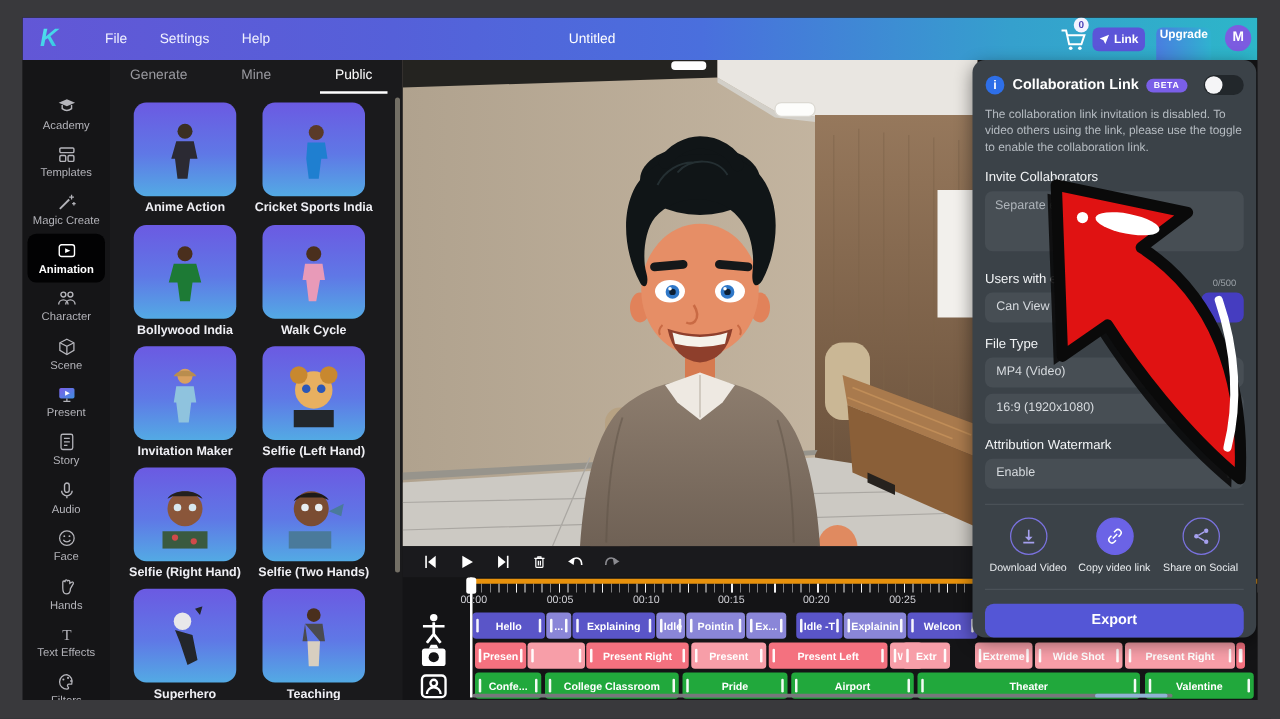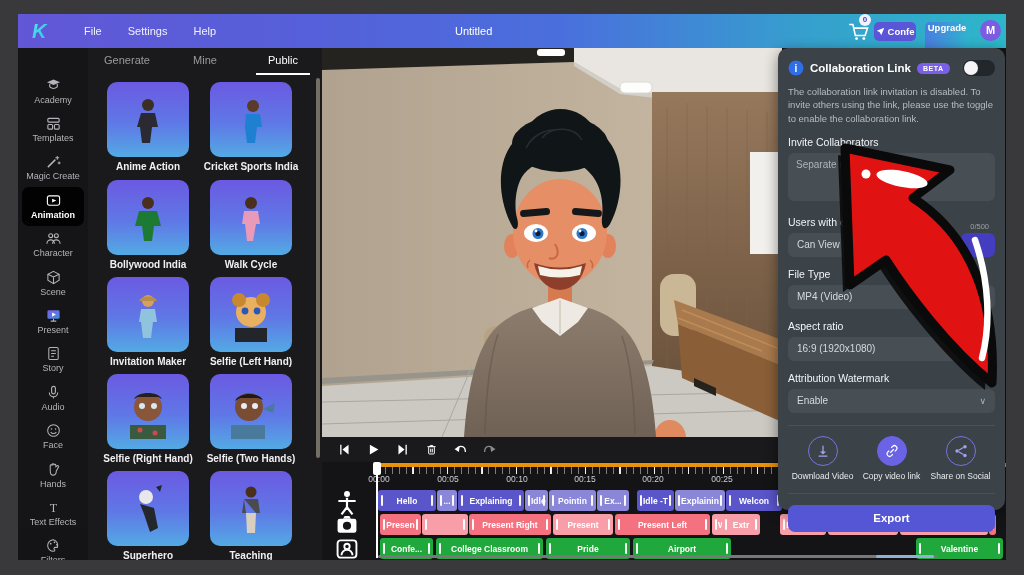--- a/index.html
+++ b/index.html
@@ -113,21 +113,21 @@
         <path d="M1 2h3l2 9h8l2-6H5"></path>
           <circle cx="7" cy="13.6" r="1.2" fill="#fff" stroke="none"></circle>
           <circle cx="13" cy="13.6" r="1.2" fill="#fff" stroke="none"></circle>
       </svg>
     </div>
     <div class="cart-badge">0</div>
     <div class="btn-share">
       <svg width="9" height="9" viewBox="0 0 12 12">
           <path d="M1 5 L11 1 L7 11 L5 7 Z" fill="#fff"></path>
         </svg>
-      <span>Confe</span>
+      <span>Link</span>
     </div>
     <div class="btn-upgrade">
       <span>Upgrade</span>
     </div>
     <div class="avatar">M</div>
   </div>
 
   <div id="sidebar">
     <div class="side-item">
       <svg viewBox="0 0 16 16">
@@ -538,20 +538,23 @@
         </div>
       <div class="clip c-green" style="left:114px;width:107px">
           <span>College Classroom</span>
         </div>
       <div class="clip c-green" style="left:224px;width:84px">
           <span>Pride</span>
         </div>
       <div class="clip c-green" style="left:311px;width:98px">
           <span>Airport</span>
         </div>
+      <div class="clip c-green" style="left:412px;width:178px">
+          <span>Theater</span>
+        </div>
       <div class="clip c-green" style="left:594px;width:87px">
           <span>Valentine</span>
         </div>
     </div>
 
     <div id="playhead">
         <div id="playhead-handle"></div>
       </div>
     <div id="tl-scroll">
         <div id="tl-thumb"></div>
@@ -563,38 +566,37 @@
       <svg width="16" height="16" viewBox="0 0 16 16">
           <circle cx="8" cy="8" r="7.5" fill="#2e6fe8"></circle>
           <text x="8" y="11.5" text-anchor="middle" font-size="10" font-weight="bold" fill="#fff">i</text>
         </svg>
       <span class="cp-title">Collaboration Link</span>
       <span class="beta">BETA</span>
       <div class="toggle">
           <div class="knob"></div>
         </div>
     </div>
-    <div class="cp-desc">The collaboration link invitation is disabled. To invite others using the link, please use the toggle to enable the collaboration link.</div>
+    <div class="cp-desc">The collaboration link invitation is disabled. To video others using the link, please use the toggle to enable the collaboration link.</div>
     <div class="cp-label">Invite Collaborators</div>
     <textarea class="cp-textarea" placeholder="Separate e" style=""></textarea>
     <div class="cp-counter">0/500</div>
     <div class="cp-label">Users with e</div>
     <div class="cp-row">
       <div class="cp-select grow">
           <span>Can View</span>
         </div>
       <div class="cp-invite-btn"></div>
     </div>
     <div class="cp-label">File Type</div>
     <div class="cp-row">
         <div class="cp-select grow">
           <span>MP4 (Video)</span>
         </div>
       </div>
-    <div class="cp-label">Aspect ratio</div>
     <div class="cp-row">
         <div class="cp-select grow">
           <span>16:9 (1920x1080)</span>
         </div>
       </div>
     <div class="cp-label">Attribution Watermark</div>
     <div class="cp-row">
         <div class="cp-select grow">
           <span>Enable</span>
           <span class="chev">∨</span>

